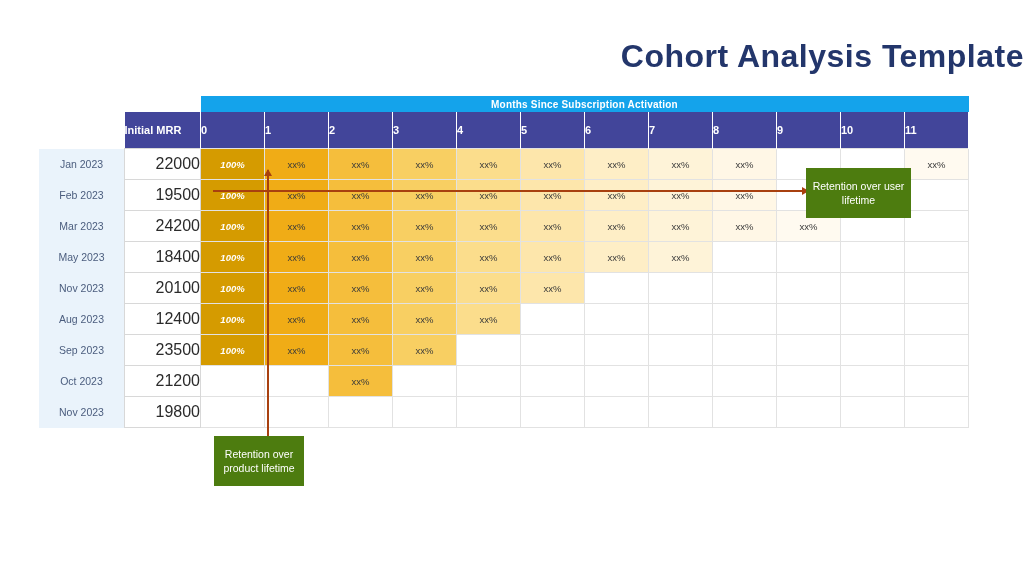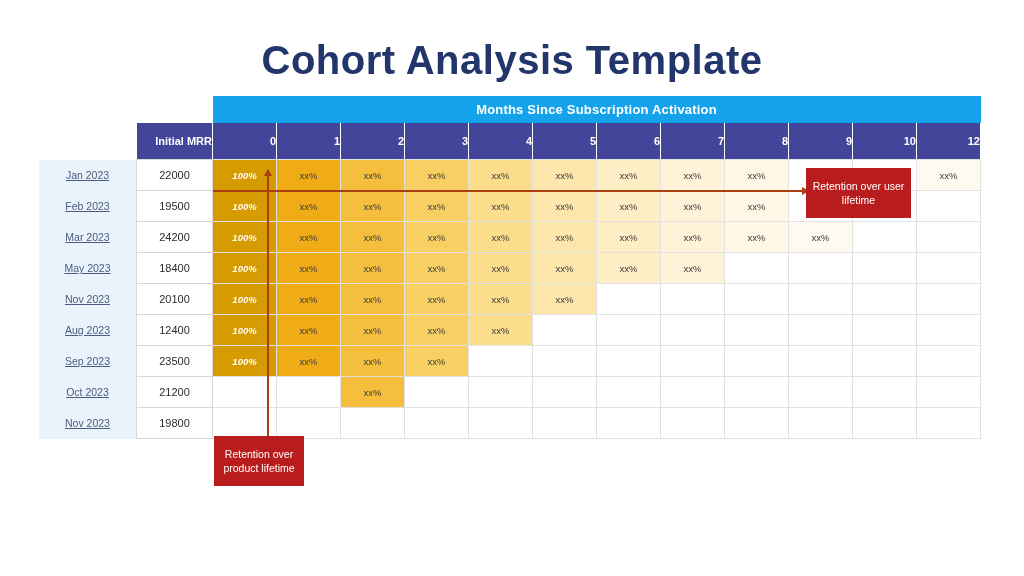--- a/index.html
+++ b/index.html
@@ -13,22 +13,22 @@
     position: relative;
     font-family: "Liberation Sans", sans-serif;
     overflow: hidden;
   }
 
   #page-title {
     position: absolute;
     top: 38px;
     left: 0;
     width: 1024px;
-    text-align: center;
-    font-size: 40px;
+    text-align: right;
+    font-size: 32px;
     font-weight: bold;
     color: #23366b;
     letter-spacing: 0.5px;
   }
 
   
   #cust-sub-label {
     position: absolute;
     left: 42px;
     top: 93px;
@@ -63,64 +63,64 @@
     left: 39px;
     top: 96px;
     border-collapse: collapse;
     table-layout: fixed;
   }
   #grid td, #grid th {
     padding: 0;
     margin: 0;
   }
 
-  .col-month { width: 97px; text-decoration: underline; }
+  .col-month { width: 85px; }
   .col-mrr   { width: 75px; }
   .col-per   { width: 63px; }
 
   .banner-cell {
-    height: 27px;
+    height: 16px;
     background: #14a3eb;
     color: #ffffff;
-    font-size: 13px;
+    font-size: 10px;
     font-weight: bold;
     text-align: center;
     vertical-align: middle;
     letter-spacing: 0.2px;
   }
   .banner-spacer {
     background: #ffffff;
   }
 
   .hdr {
     height: 36px;
     background: #42459a;
     color: #ffffff;
     font-size: 11px;
     font-weight: bold;
-    text-align: right;
+    text-align: left;
     vertical-align: middle;
     border-right: 1px solid #ffffff;
   }
   .hdr.first { border-left: none; }
 
   .row-month {
     height: 30px;
     background: #eaf3fb;
     color: #4b5d7e;
     font-size: 10.5px;
     text-align: center;
     vertical-align: middle;
   }
   .row-mrr {
     height: 30px;
     background: #ffffff;
     color: #2b2b2b;
-    font-size: 11px;
-    text-align: center;
+    font-size: 16px;
+    text-align: right;
     vertical-align: middle;
     border: 1px solid #d8d8d8;
   }
   .cell {
     height: 30px;
     font-size: 9.5px;
     color: #3a3a3a;
     text-align: center;
     vertical-align: middle;
     border: 1px solid #e2e2e2;
@@ -134,21 +134,21 @@
   .cell.c5 { background: #fde6ab; }
   .cell.c6 { background: #feeec6; }
   .cell.c7 { background: #fef3d8; }
   .cell.c8 { background: #fff7e6; }
   .cell.c9 { background: #fffaf0; }
   .cell.empty { background: #ffffff; }
 
   
   .callout {
     position: absolute;
-    background: #b91c1c;
+    background: #4d7c0f;
     color: #ffffff;
     font-size: 10.5px;
     line-height: 1.35;
     text-align: center;
     display: flex;
     align-items: center;
     justify-content: center;
     box-sizing: border-box;
     padding: 16px 6px;
   }
@@ -225,21 +225,21 @@
         <th class="hdr col-per">1</th>
         <th class="hdr col-per">2</th>
         <th class="hdr col-per">3</th>
         <th class="hdr col-per">4</th>
         <th class="hdr col-per">5</th>
         <th class="hdr col-per">6</th>
         <th class="hdr col-per">7</th>
         <th class="hdr col-per">8</th>
         <th class="hdr col-per">9</th>
         <th class="hdr col-per">10</th>
-        <th class="hdr col-per">12</th>
+        <th class="hdr col-per">11</th>
       </tr>
       <tr>
         <td class="row-month col-month">Jan 2023</td>
         <td class="row-mrr col-mrr">22000</td>
         <td class="cell col-per c0">100%</td>
         <td class="cell col-per c1">xx%</td>
         <td class="cell col-per c2">xx%</td>
         <td class="cell col-per c3">xx%</td>
         <td class="cell col-per c4">xx%</td>
         <td class="cell col-per c5">xx%</td>

